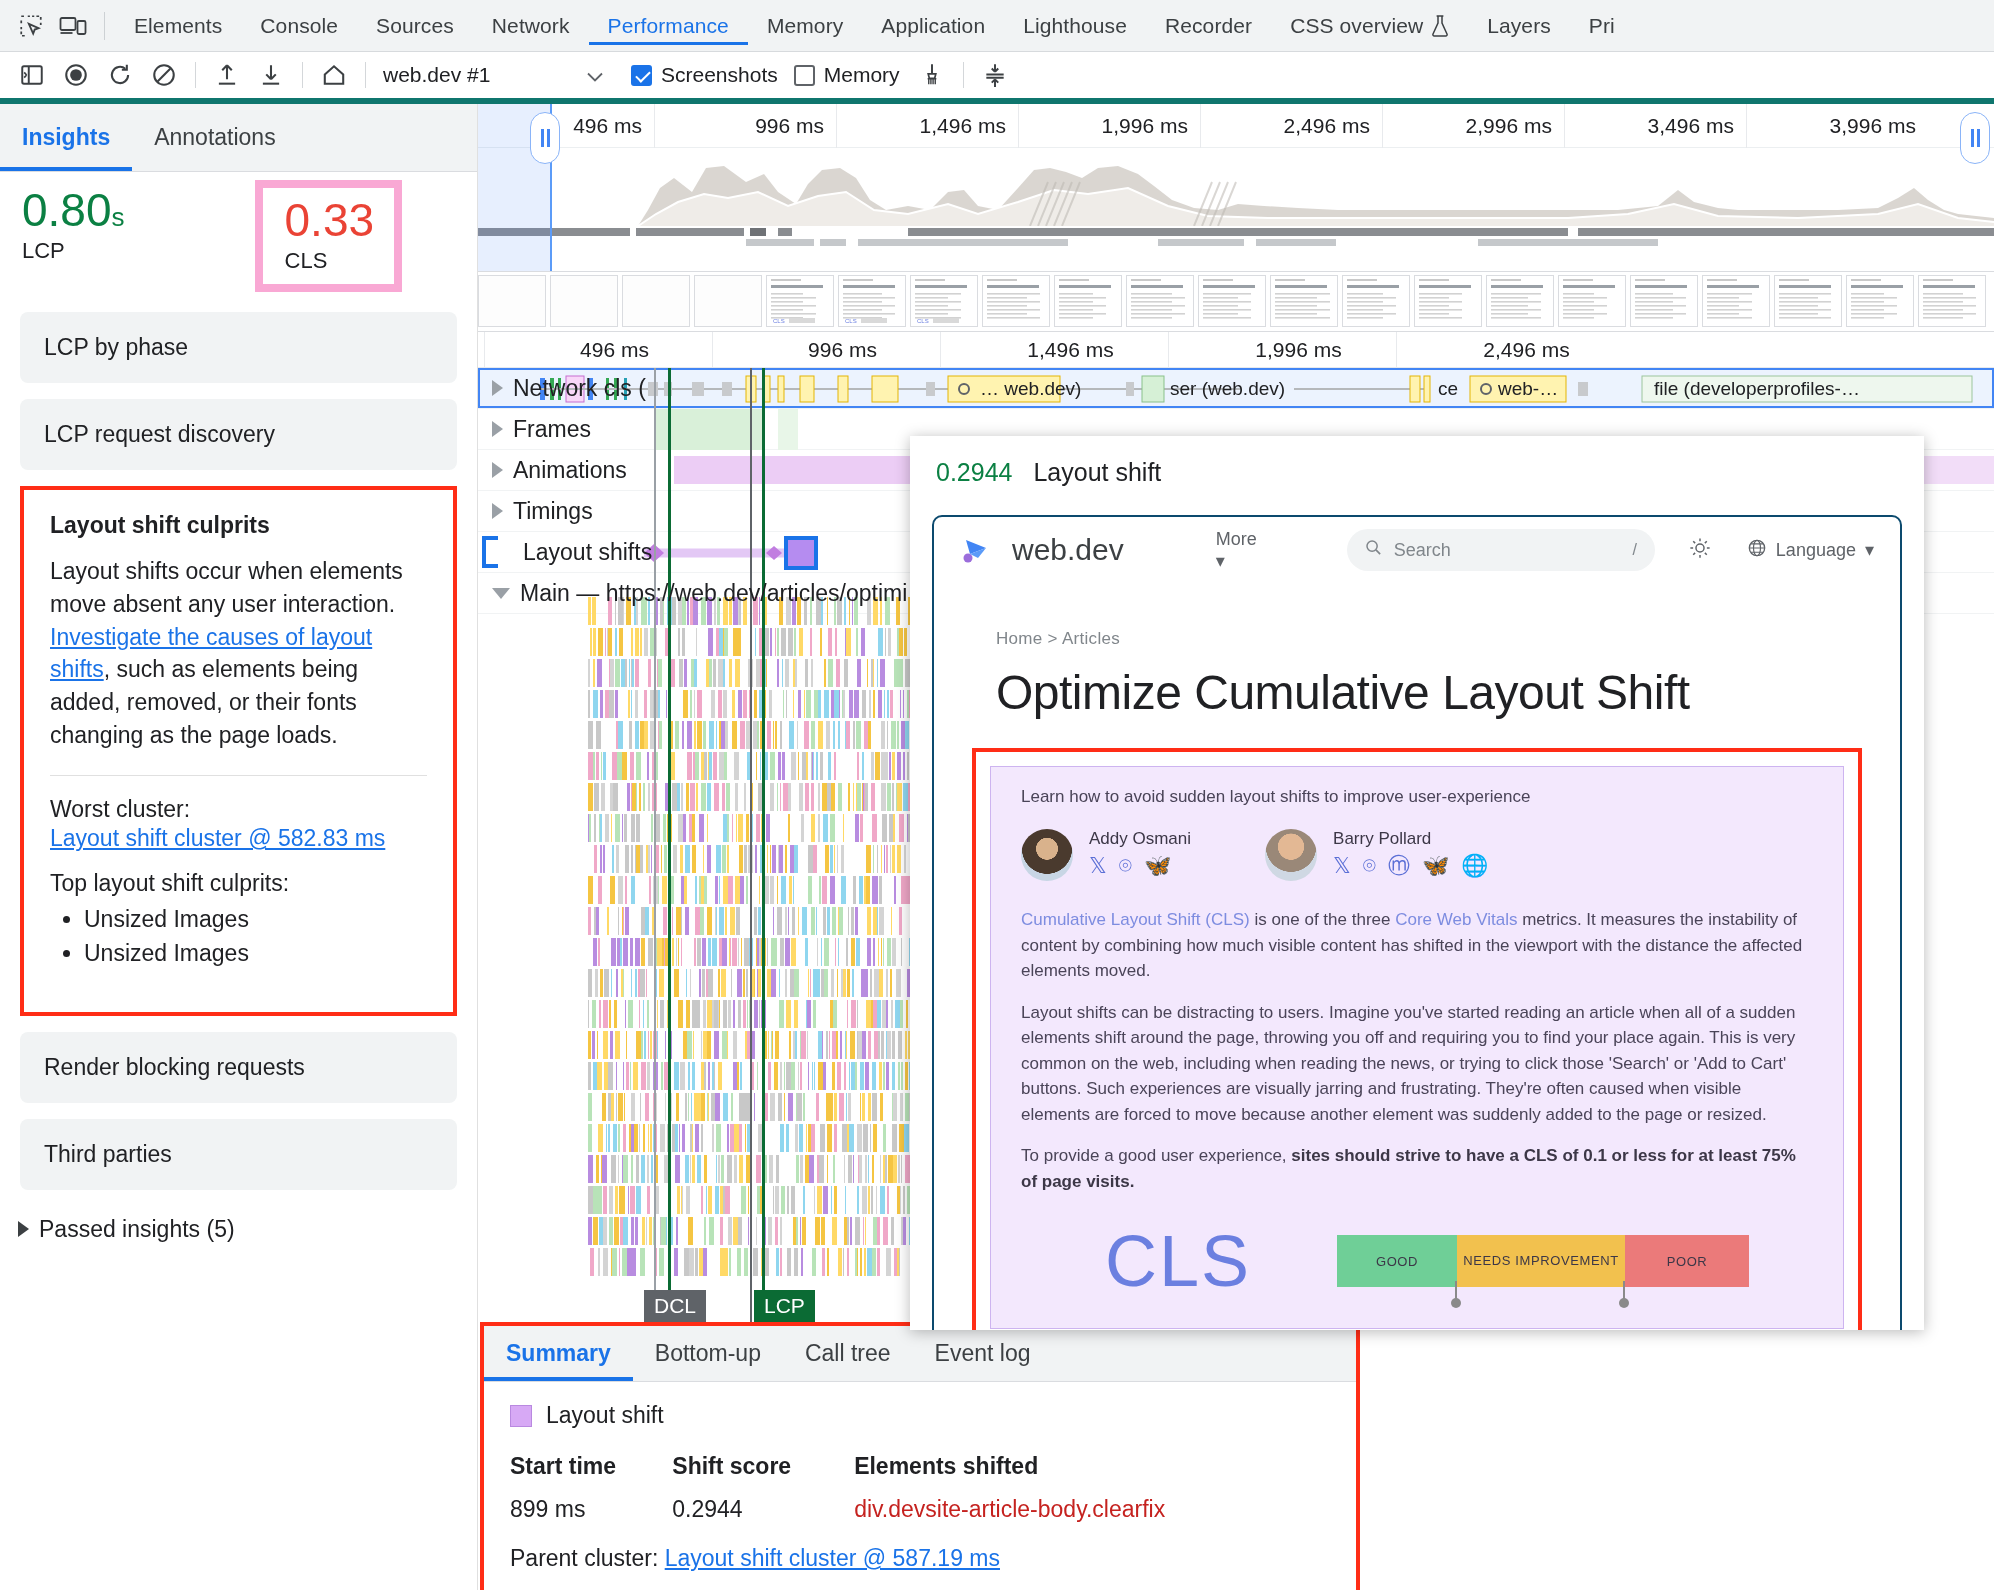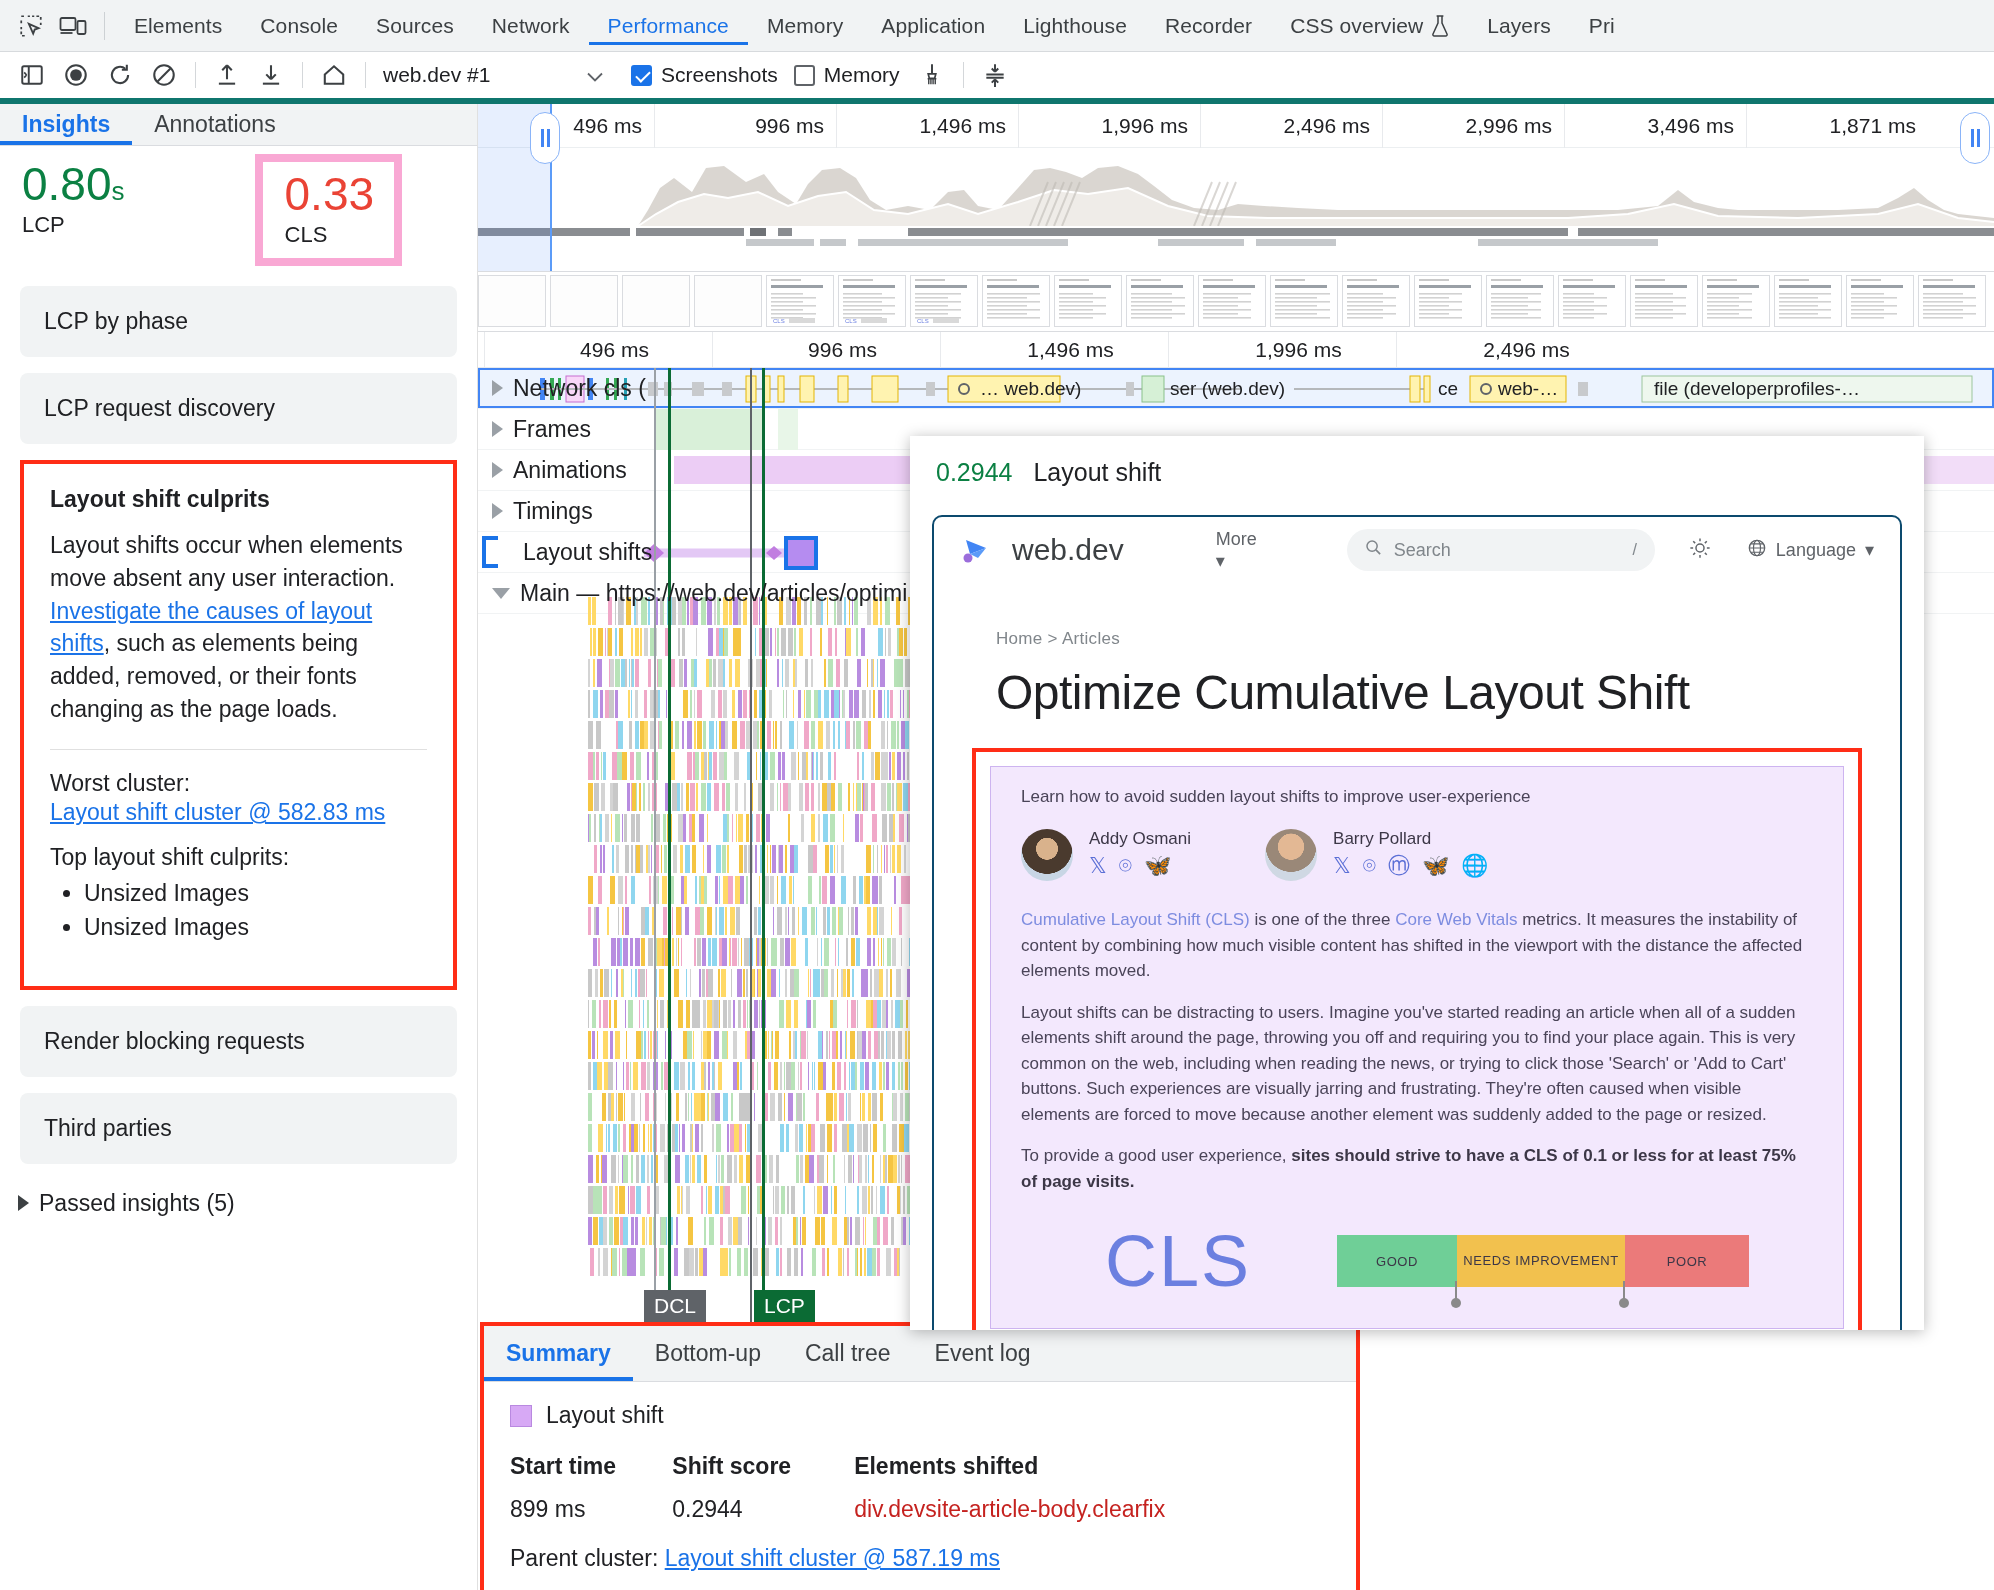--- a/index.html
+++ b/index.html
@@ -51,21 +51,21 @@
   }
 
   
   .body-area{ position:relative; width:1994px; height:1486px; }
 
   
   .sidebar{
     position:absolute; left:0; top:0; width:478px; height:1486px;
     background:#fff; border-right:1px solid #e0e0e0; overflow:hidden;
   }
-  .side-tabs{ display:flex; height:42px; background:#f1f3f4; border-bottom:1px solid #dadce0; }
+  .side-tabs{ display:flex; height:68px; background:#f1f3f4; border-bottom:1px solid #dadce0; }
   .side-tab{
     padding:0 22px; display:flex; align-items:center; font-size:23px;
     color:#3c4043; cursor:pointer;
   }
   .side-tab.active{ color:#1a73e8; font-weight:bold; box-shadow: inset 0 -4px 0 #1a73e8; }
 
   .metrics{ display:flex; padding:14px 22px 4px 22px; gap:84px; }
   .metric{ position:relative; }
   .metric .val{ font-size:46px; line-height:1.05; font-weight:400; }
   .metric .val .unit{ font-size:26px; }
@@ -431,21 +431,21 @@
 
   <div class="overview">
     <div class="ov-ruler" id="ov-ruler">
         <div class="ov-tick" style="left: -6px;">496 ms</div>
         <div class="ov-tick" style="left: 176px;">996 ms</div>
         <div class="ov-tick" style="left: 358px;">1,496 ms</div>
         <div class="ov-tick" style="left: 540px;">1,996 ms</div>
         <div class="ov-tick" style="left: 722px;">2,496 ms</div>
         <div class="ov-tick" style="left: 904px;">2,996 ms</div>
         <div class="ov-tick" style="left: 1086px;">3,496 ms</div>
-        <div class="ov-tick" style="left: 1268px;">1,871 ms</div>
+        <div class="ov-tick" style="left: 1268px;">3,996 ms</div>
       </div>
     <div class="ov-graph">
       <svg width="1516" height="78" viewBox="0 0 1516 78" preserveAspectRatio="none">
         <path d="M0,78 L160,78 L170,62 L182,40 L196,30 L214,44 L228,20 L246,18 L268,34 L286,26 L300,44 L318,56 L330,36 L344,22 L362,20 L378,30 L392,52 L408,62 L430,58 L452,62 L470,44 L486,42 L500,58 L520,62 L540,40 L556,22 L572,20 L588,24 L604,30 L620,20 L640,18 L660,26 L676,38 L694,52 L716,60 L740,62 L760,56 L786,58 L820,60 L860,62 L900,62 L940,62 L1000,62 L1060,62 L1100,62 L1140,62 L1180,58 L1200,42 L1216,54 L1240,60 L1260,62 L1300,62 L1360,62 L1400,60 L1420,50 L1436,40 L1450,52 L1466,62 L1480,66 L1516,70 L1516,78 Z" fill="#d6d2cc" opacity=".9"></path>
         <path d="M0,78 L160,78 L178,66 L200,54 L226,46 L250,50 L280,44 L310,58 L340,48 L368,44 L396,62 L430,66 L470,56 L500,66 L540,54 L576,42 L610,46 L650,40 L690,58 L730,68 L790,70 L880,70 L980,70 L1090,70 L1150,66 L1196,56 L1240,68 L1320,70 L1400,66 L1440,56 L1480,70 L1516,74 L1516,78 Z" fill="#efece8"></path>
         <path d="M0,78 L160,78 L178,66 L200,54 L226,46 L250,50 L280,44 L310,58 L340,48 L368,44 L396,62 L430,66 L470,56 L500,66 L540,54 L576,42 L610,46 L650,40 L690,58 L730,68 L790,70 L880,70 L980,70 L1090,70 L1150,66 L1196,56 L1240,68 L1320,70 L1400,66 L1440,56 L1480,70 L1516,74" fill="none" stroke="#ffffff" stroke-width="2"></path>
         <g opacity=".55" stroke="#bcb8b2" stroke-width="2">
           <path d="M552,78 L570,34 M560,78 L578,34 M568,78 L586,34 M576,78 L594,34 M584,78 L602,34"></path>
           <path d="M716,78 L734,34 M724,78 L742,34 M732,78 L750,34 M740,78 L758,34"></path>
         </g>

